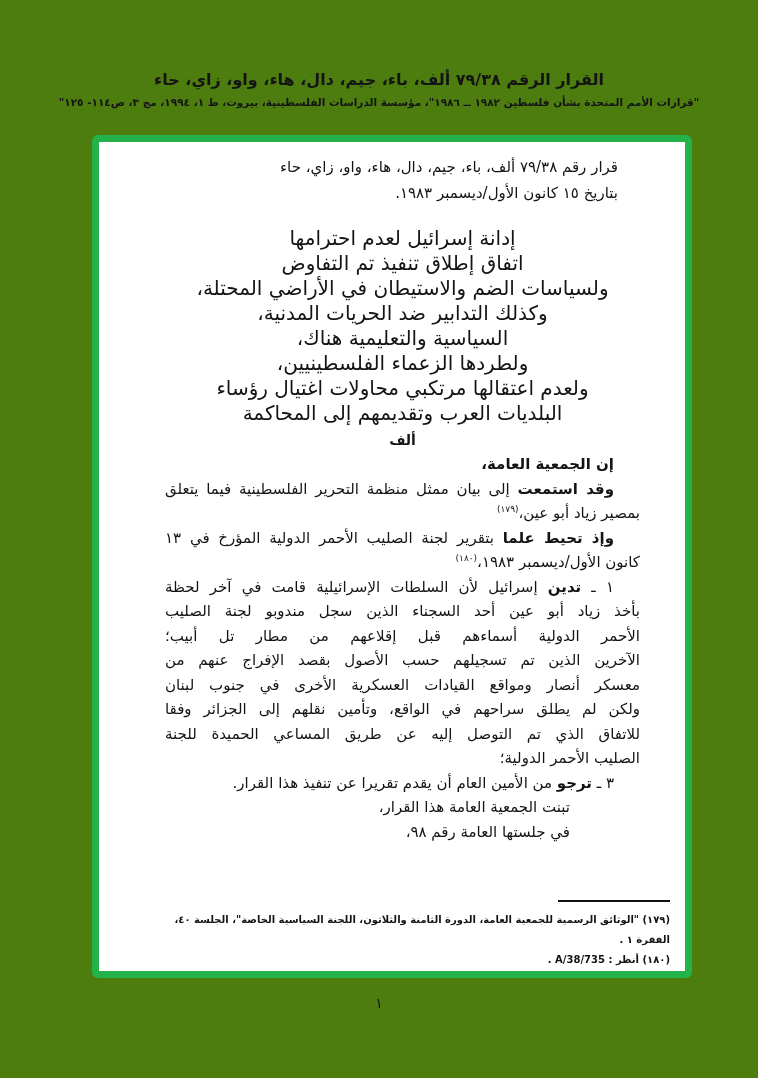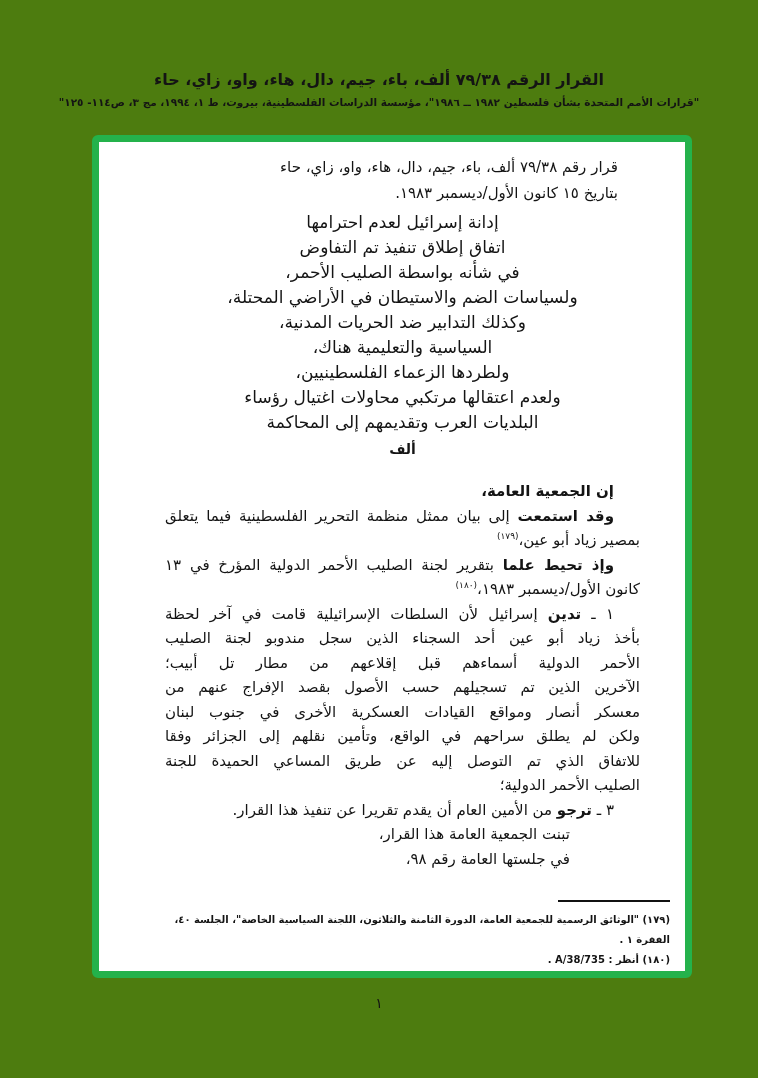--- a/index.html
+++ b/index.html
@@ -5,23 +5,23 @@
   html,body{margin:0;padding:0;background:#ffffff;}
   .page{position:relative;width:758px;height:1078px;background:#4d7c0f;overflow:hidden;
         font-family:"DejaVu Sans", sans-serif;color:#141414;}
   .header{position:absolute;top:70px;left:0;right:0;text-align:center;direction:rtl;}
   .header-title{font-size:16px;font-weight:bold;letter-spacing:0;}
   .header-citation{font-size:10.5px;font-weight:bold;margin-top:7px;}
   .green-box{position:absolute;left:92px;top:135px;width:600px;height:843px;
              border:7px solid #24b24b;border-radius:6px;box-sizing:border-box;background:#fff;}
   .box-content{position:absolute;top:0;left:0;right:0;padding:12px 45px 0 66px;direction:rtl;}
   .intro{font-size:15px;line-height:26px;padding-right:22px;text-align:right;}
-  .doc-title{text-align:center;font-size:17px;line-height:25px;margin-top:4px;}
+  .doc-title{text-align:center;font-size:20px;line-height:25px;margin-top:20px;}
   .section-heading{text-align:center;font-weight:bold;font-size:14px;margin-top:2px;line-height:24px;}
-  .body-lines{margin-top:18px;font-size:15px;line-height:24.5px;}
+  .body-lines{font-size:15px;line-height:24.5px;}
   .line{white-space:normal;}
   .line.j{text-align:justify;text-align-last:justify;}
   .line.r{text-align:right;}
   .ind1{padding-right:26px;}
   .ind2{padding-right:70px;}
   .b{font-weight:bold;}
   .sup{font-size:9px;position:relative;top:-6px;line-height:0;}
   .footnote-block{position:absolute;top:758px;right:15px;left:55px;direction:rtl;
                   font-size:10px;font-weight:bold;}
   .footnote-rule{width:112px;height:2px;background:#111;margin-bottom:8px;}
@@ -40,21 +40,20 @@
 
   <div class="green-box" style="border-color: rgb(36, 178, 75);">
     <div class="box-content">
       <div class="intro" id="introLines">
           <div>قرار رقم ٧٩/٣٨ ألف، باء، جيم، دال، هاء، واو، زاي، حاء</div>
           <div>بتاريخ ١٥ كانون الأول/ديسمبر ١٩٨٣.</div>
         </div>
       <div class="doc-title" id="titleBlock">
           <div>إدانة إسرائيل لعدم احترامها</div>
           <div>اتفاق إطلاق تنفيذ تم التفاوض</div>
-          <div>في شأنه بواسطة الصليب الأحمر،</div>
           <div>ولسياسات الضم والاستيطان في الأراضي المحتلة،</div>
           <div>وكذلك التدابير ضد الحريات المدنية،</div>
           <div>السياسية والتعليمية هناك،</div>
           <div>ولطردها الزعماء الفلسطينيين،</div>
           <div>ولعدم اعتقالها مرتكبي محاولات اغتيال رؤساء</div>
           <div>البلديات العرب وتقديمهم إلى المحاكمة</div>
         </div>
       <div class="section-heading">ألف</div>
       <div class="body-lines" id="bodyLines">
           <div class="line r ind1"><span class="b">إن الجمعية العامة،</span></div>

